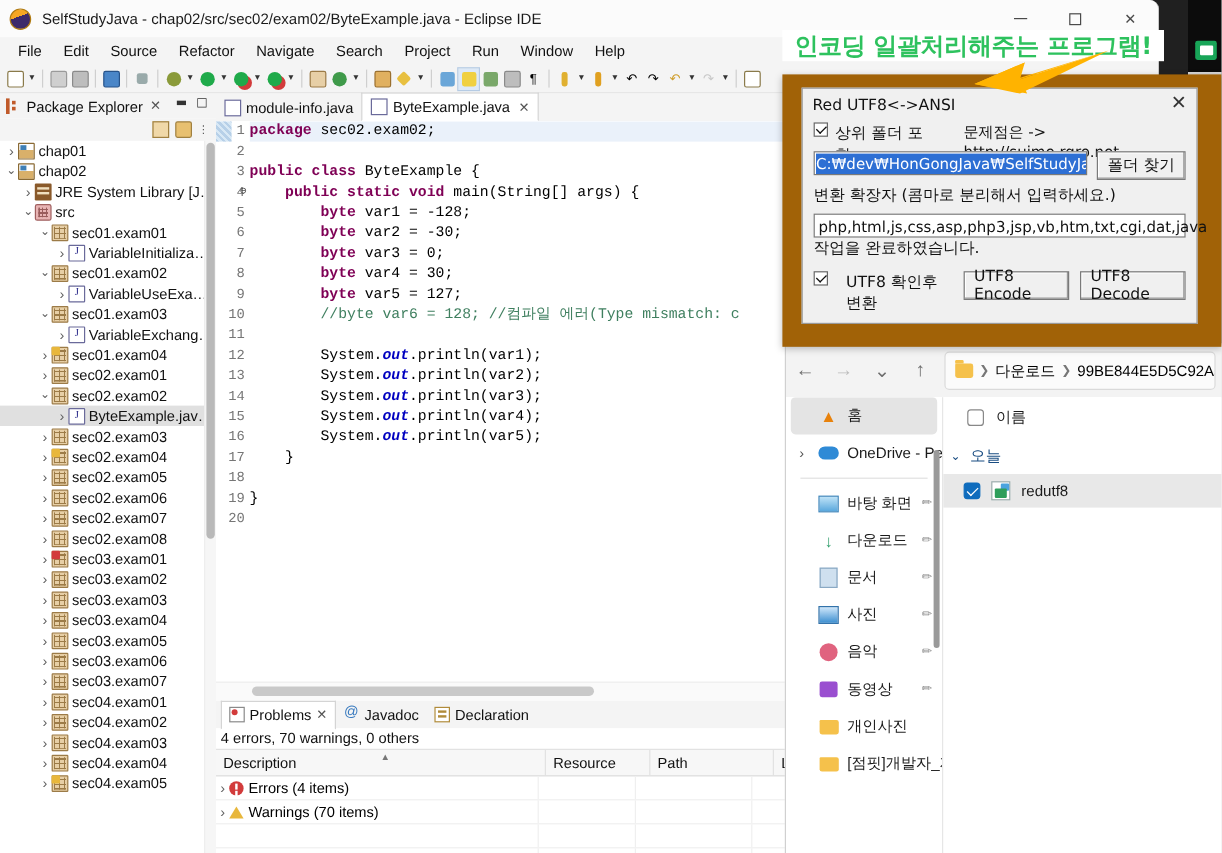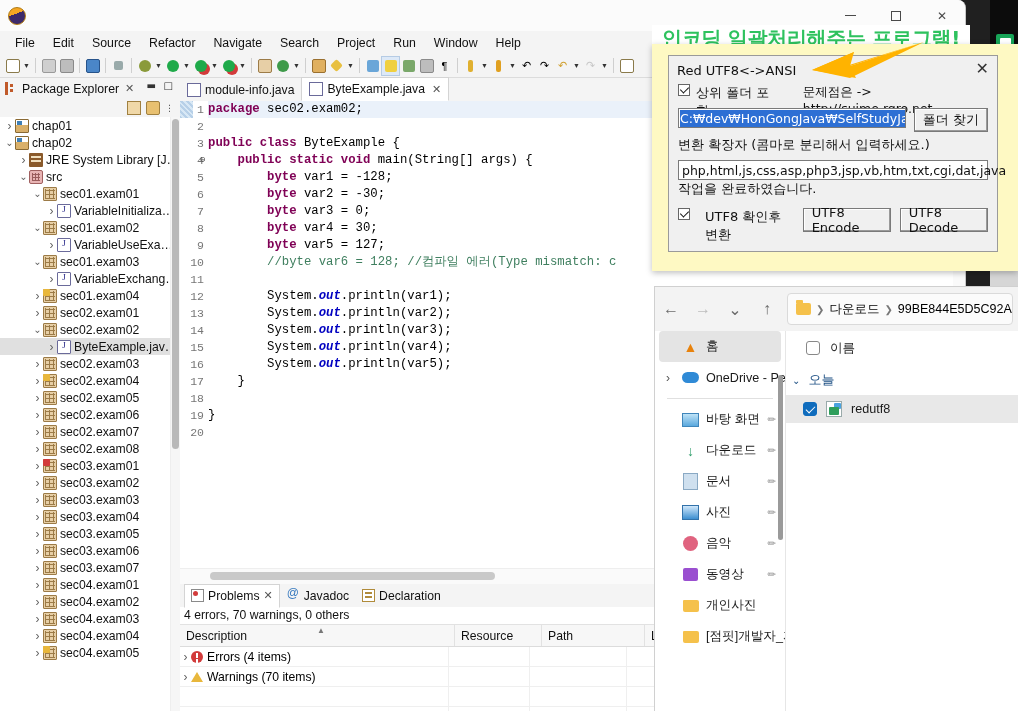--- a/index.html
+++ b/index.html
@@ -182,21 +182,21 @@
            font-size:12.6px;color:#1a1a1a;}
   .exe-ic{width:16px;height:16px;position:relative;flex:0 0 16px;background:#fff;border:1px solid #9aa;box-sizing:border-box;}
   .exe-ic:after{content:"";position:absolute;left:2px;top:5px;width:10px;height:8px;background:#2e9e5b;border-radius:1px;}
   .exe-ic:before{content:"";position:absolute;left:7px;top:1px;width:7px;height:6px;background:#4aa3df;border-radius:1px;}
 
   
   #green-caption{position:absolute;left:652px;top:25px;width:318px;height:26px;background:#fff;
         display:flex;align-items:center;justify-content:center;}
   #green-caption span{color:#2ec25e;font-weight:bold;font-size:20px;letter-spacing:-0.3px;
         font-family:"DejaVu Sans","Liberation Sans",sans-serif;}
-  #orange{position:absolute;left:652px;top:44px;width:366px;height:227px;background:#fef9c3;
+  #orange{position:absolute;left:652px;top:62px;width:366px;height:227px;background:#a16207;
           box-shadow:0 2px 6px rgba(0,0,0,.25);}
   #dlg{position:absolute;left:16px;top:11px;width:330px;height:197px;background:#f0f0f0;
        border:1px solid #9a9a9a;box-sizing:border-box;}
   #dlg-title{height:28px;display:flex;align-items:center;padding:0 8px;position:relative;}
   #dlg-title .t{font-size:13px;color:#111;font-family:"DejaVu Sans","Liberation Sans",sans-serif;}
   #dlg-x{position:absolute;right:8px;top:4px;font-size:16px;color:#333;line-height:18px;}
   .drow{display:flex;align-items:flex-start;padding:0 9px;}
   .cb{width:12px;height:12px;border:1px solid #666;background:#fff;box-sizing:border-box;position:relative;
       margin-right:6px;flex:0 0 12px;}
   .cb.on:after{content:"";position:absolute;left:3px;top:0px;width:4px;height:7px;border:solid #111;
@@ -226,20 +226,21 @@
   <div class="greybar"></div>
   <div class="taskicon">
       <div class="inner"></div>
     </div>
 </div>
 
 <div id="eclipse">
 
   <div id="ec-title">
     <div class="ec-logo"></div>
+    <div class="ec-title-text">SelfStudyJava - chap02/src/sec02/exam02/ByteExample.java - Eclipse IDE</div>
     <div class="wbtns">
       <div class="wbtn">
           <i class="gl-min"></i>
         </div>
       <div class="wbtn">
           <i class="gl-max"></i>
         </div>
       <div class="wbtn close">✕</div>
     </div>
   </div>

